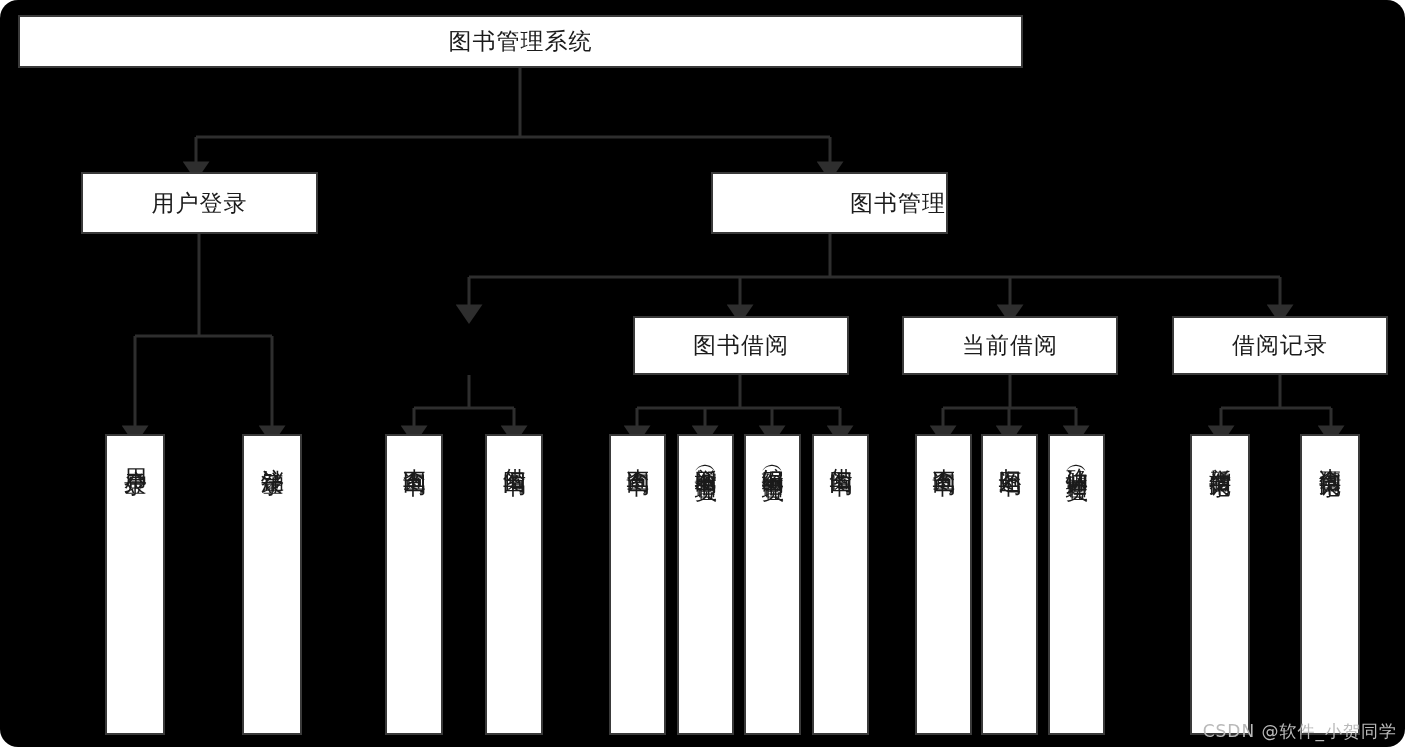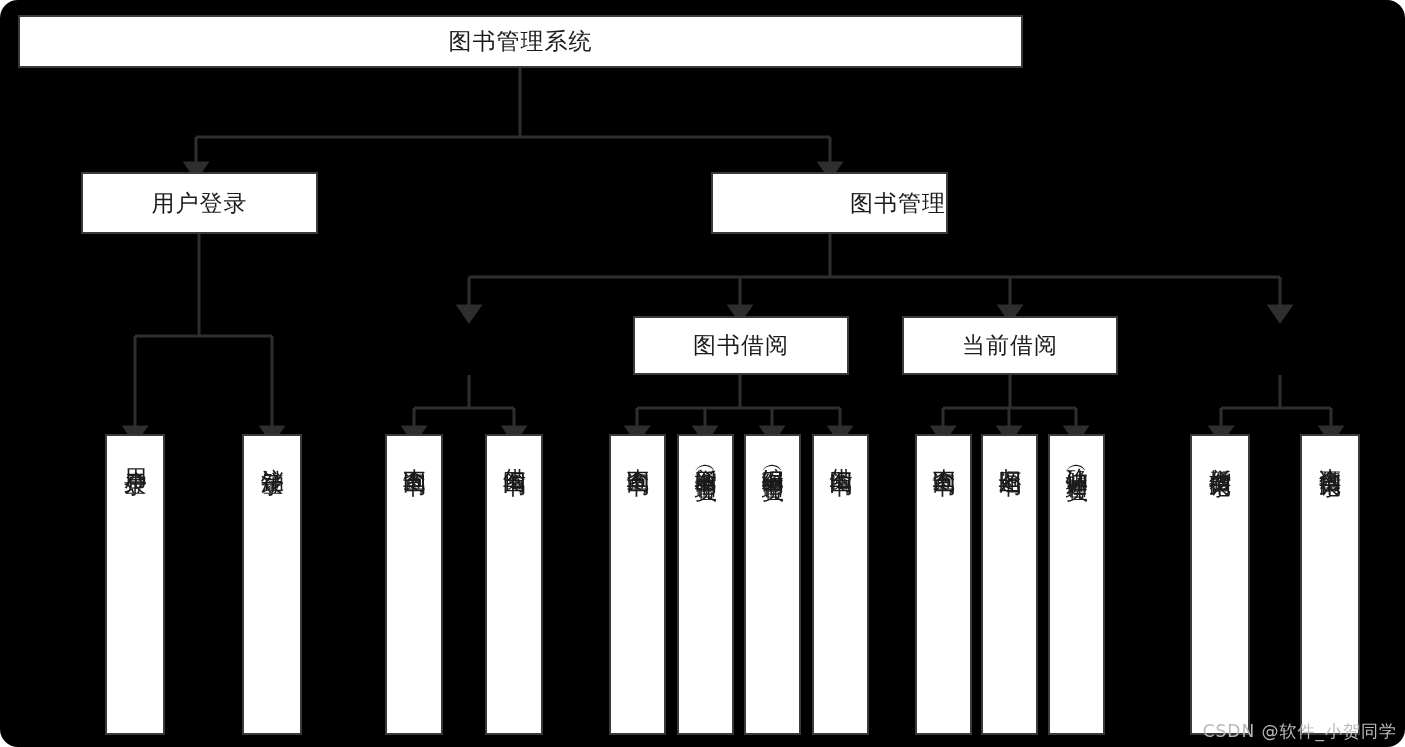--- a/index.html
+++ b/index.html
@@ -131,20 +131,23 @@
   <div class="node horiz" style="left:711px; top:172px; width:237px; height:62px;justify-content:flex-end;">
     <span>图书管理</span>
   </div>
 
   <div class="node horiz" style="left:633px; top:316px; width:216px; height:59px;">
     <span>图书借阅</span>
   </div>
   <div class="node horiz" style="left:902px; top:316px; width:216px; height:59px;">
     <span>当前借阅</span>
   </div>
+  <div class="node horiz" style="left:1172px; top:316px; width:216px; height:59px;">
+    <span>借阅记录</span>
+  </div>
 
   <div class="node vert" style="left:105px; top:434px; width:60px; height:301px;">
     <span class="vtext">用户登录</span>
   </div>
   <div class="node vert" style="left:242px; top:434px; width:60px; height:301px;">
     <span class="vtext">注销登录</span>
   </div>
 
   <div class="node vert" style="left:385px; top:434px; width:58px; height:301px;">
     <span class="vtext">查询图书</span>

